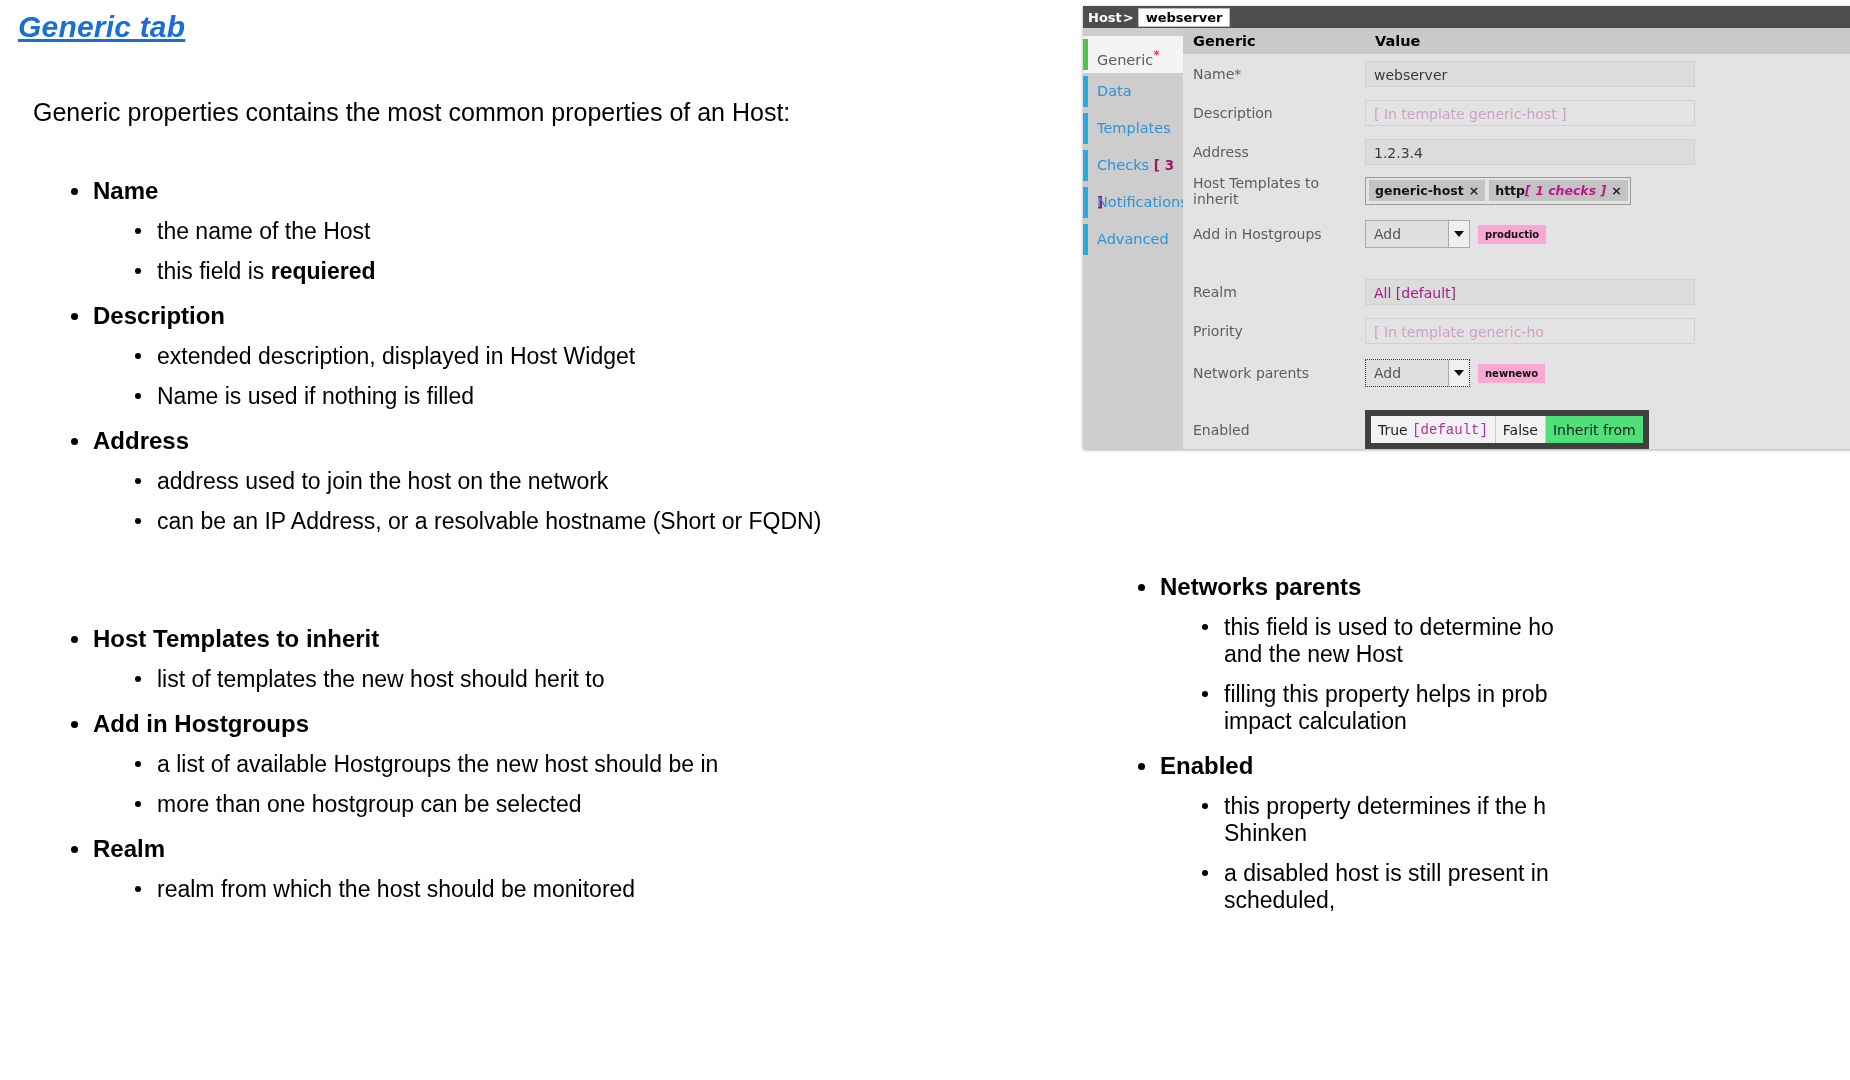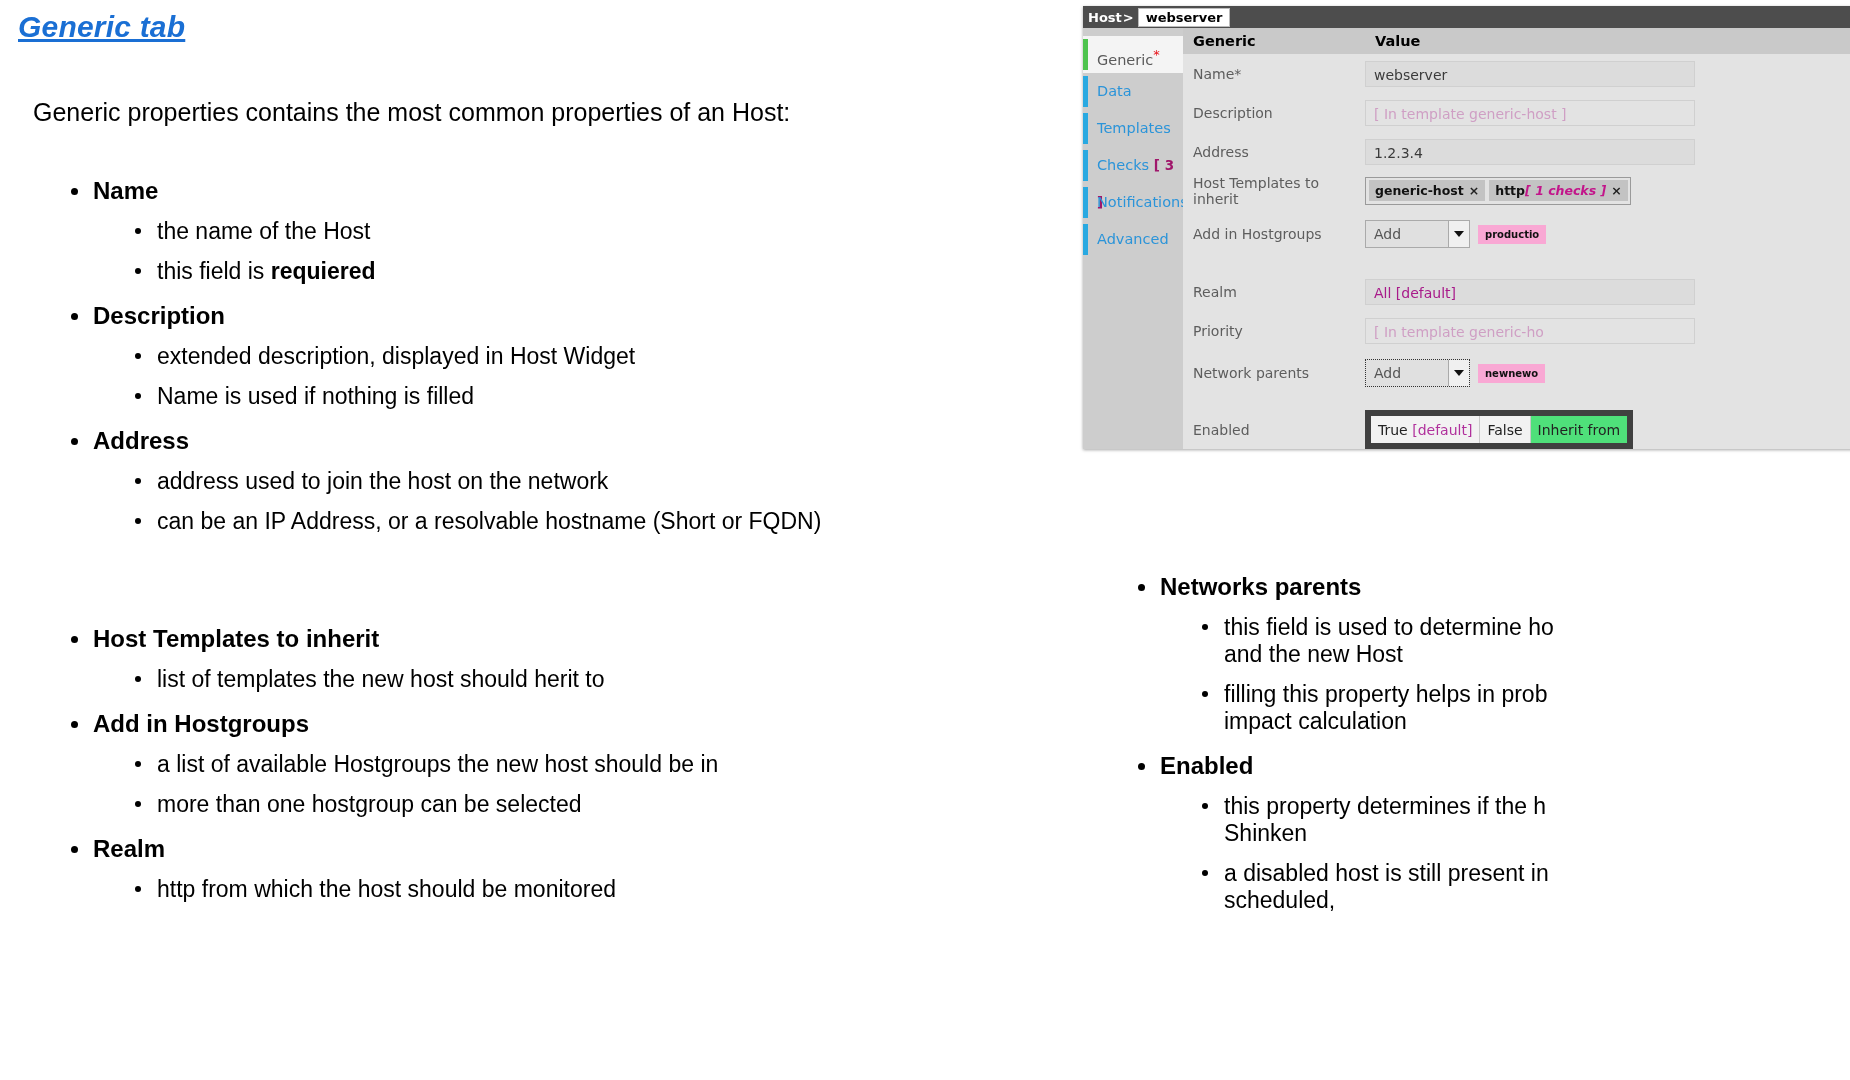--- a/index.html
+++ b/index.html
@@ -150,21 +150,21 @@
   }
   .magenta{color:#a81a8a;font-size:14px;text-align:right;}
 
   .btngroup{display:flex;border:6px solid #404040;height:27px;}
   .btn{
     background:#f2f2f2;font-size:14px;color:#222;
     padding:0 7px;display:flex;align-items:center;
     border-right:1px solid #c9c9c9;white-space:nowrap;
   }
   .btn.green{background:#4fe07a;border-right:none;}
-  .btn .dflt{color:#b0309c;}
+  .btn .dflt{color:#b0309c;font-family:Liberation Mono, monospace;}
 </style>
 </head>
 <body>
 
 <div class="doc-title">Generic tab</div>
 <div class="intro">Generic properties contains the most common properties of an Host:</div>
 
 <div class="bullets" style="left:55px;top:160px;width:1000px;">
   <div class="b1">Name</div>
   <div class="sub">
@@ -188,21 +188,21 @@
   <div class="sub">
     <div class="b2">list of templates the new host should herit to</div>
   </div>
   <div class="b1">Add in Hostgroups</div>
   <div class="sub">
     <div class="b2">a list of available Hostgroups the new host should be in</div>
     <div class="b2">more than one hostgroup can be selected</div>
   </div>
   <div class="b1">Realm</div>
   <div class="sub">
-    <div class="b2">http from which the host should be monitored</div>
+    <div class="b2">realm from which the host should be monitored</div>
   </div>
 </div>
 
 <div class="bullets" style="left:1122px;top:556px;width:800px;">
   <div class="b1">Networks parents</div>
   <div class="sub">
     <div class="b2">this field is used to determine ho<br>and the new Host</div>
     <div class="b2">filling this property helps in prob<br>impact calculation</div>
   </div>
   <div class="b1">Enabled</div>

